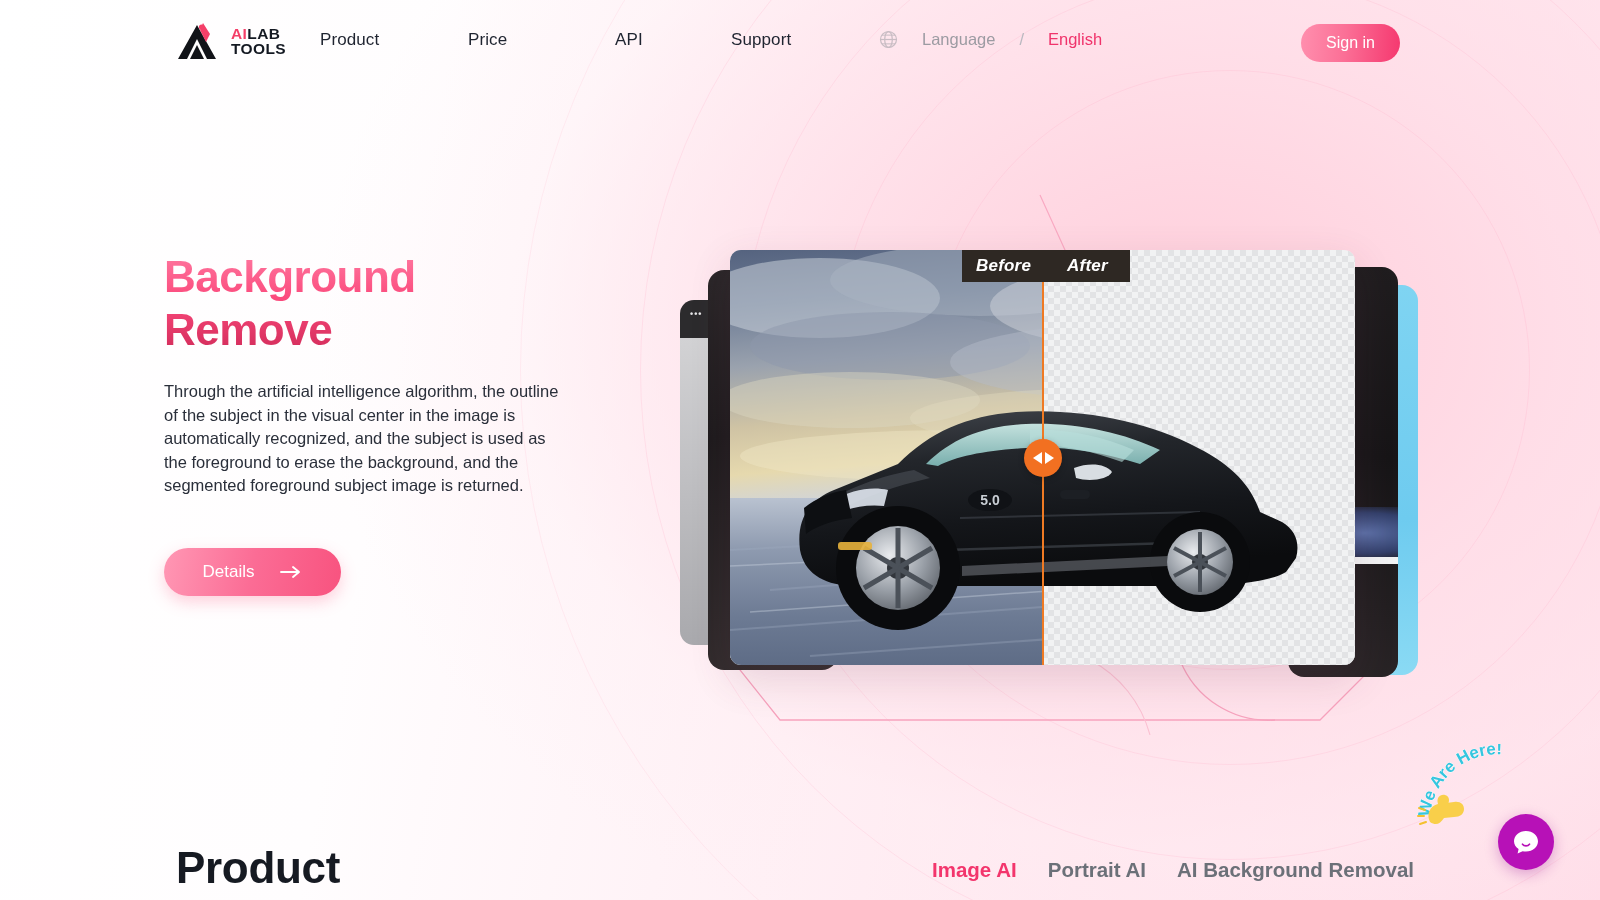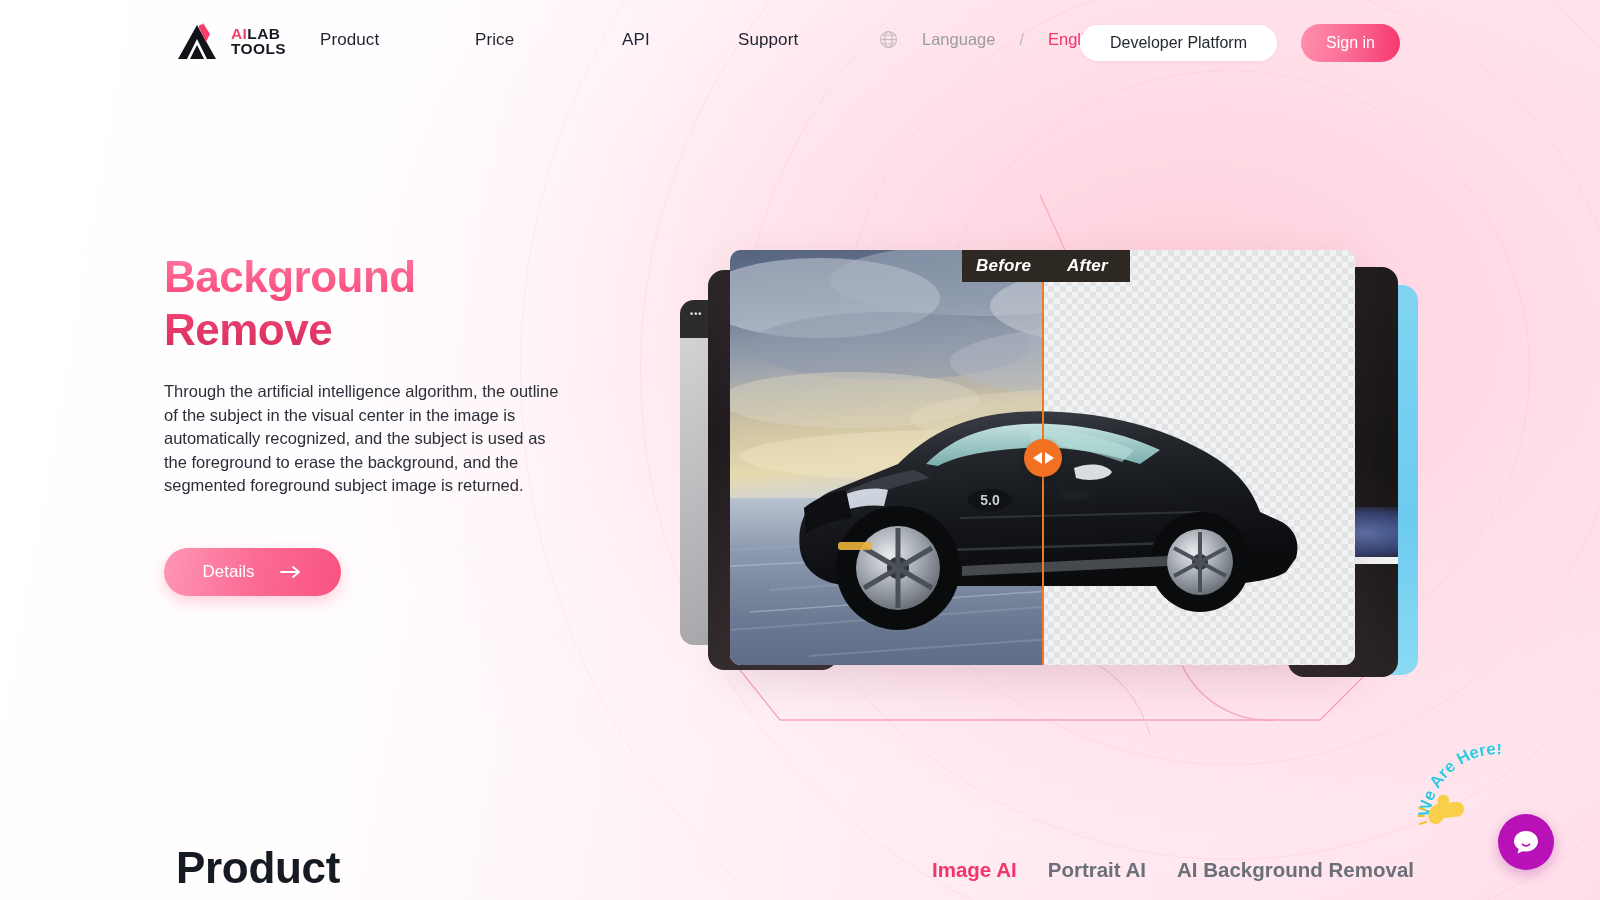--- a/index.html
+++ b/index.html
@@ -55,21 +55,21 @@
   }
   .logo-ai { color: #f43f68; }
 
   .nav { position: absolute; left: 320px; top: 30px; display: flex; }
   .nav a {
     display: inline-block;
     font-size: 17px; color: #1f2430; text-decoration: none;
     font-weight: 400; letter-spacing: .1px;
   }
   .nav a:nth-child(1) { width: 148px; }
-  .nav a:nth-child(2) { width: 147px; margin-left: 7px; }
+  .nav a:nth-child(2) { width: 147px; }
   .nav a:nth-child(3) { width: 116px; }
   .nav a:nth-child(4) { width: 120px; }
 
   .lang {
     position: absolute; left: 879px; top: 30px;
     display: flex; align-items: center; gap: 24px;
     font-size: 16.5px; cursor: pointer;
   }
   .globe { width: 19px; height: 19px; display: block; opacity: .55; }
   .lang-label { color: #9c9ba2; }
@@ -289,21 +289,20 @@
         <ellipse cx="10" cy="10" rx="4" ry="8.4" fill="none" stroke="#9c9ba2" stroke-width="1.3"></ellipse>
         <line x1="1.6" y1="10" x2="18.4" y2="10" stroke="#9c9ba2" stroke-width="1.3"></line>
         <line x1="3" y1="5.4" x2="17" y2="5.4" stroke="#9c9ba2" stroke-width="1.1"></line>
         <line x1="3" y1="14.6" x2="17" y2="14.6" stroke="#9c9ba2" stroke-width="1.1"></line>
       </svg>
       <span class="lang-label">Language</span>
       <span class="lang-sep">/</span>
       <span class="lang-value">English</span>
     </div>
 
-    <button class="btn-dev">Developer Platform</button>
     <button class="btn-signin">Sign in</button>
   </div>
 
   <div class="hero-left">
     <h1 class="hero-title">Background
 Remove</h1>
     <p class="hero-desc">Through the artificial intelligence algorithm, the outline of the subject in the visual center in the image is automatically recognized, and the subject is used as the foreground to erase the background, and the segmented foreground subject image is returned.</p>
     <button class="btn-details">
       <span>Details</span>
       <svg class="arrow-ico" viewBox="0 0 22 14">

